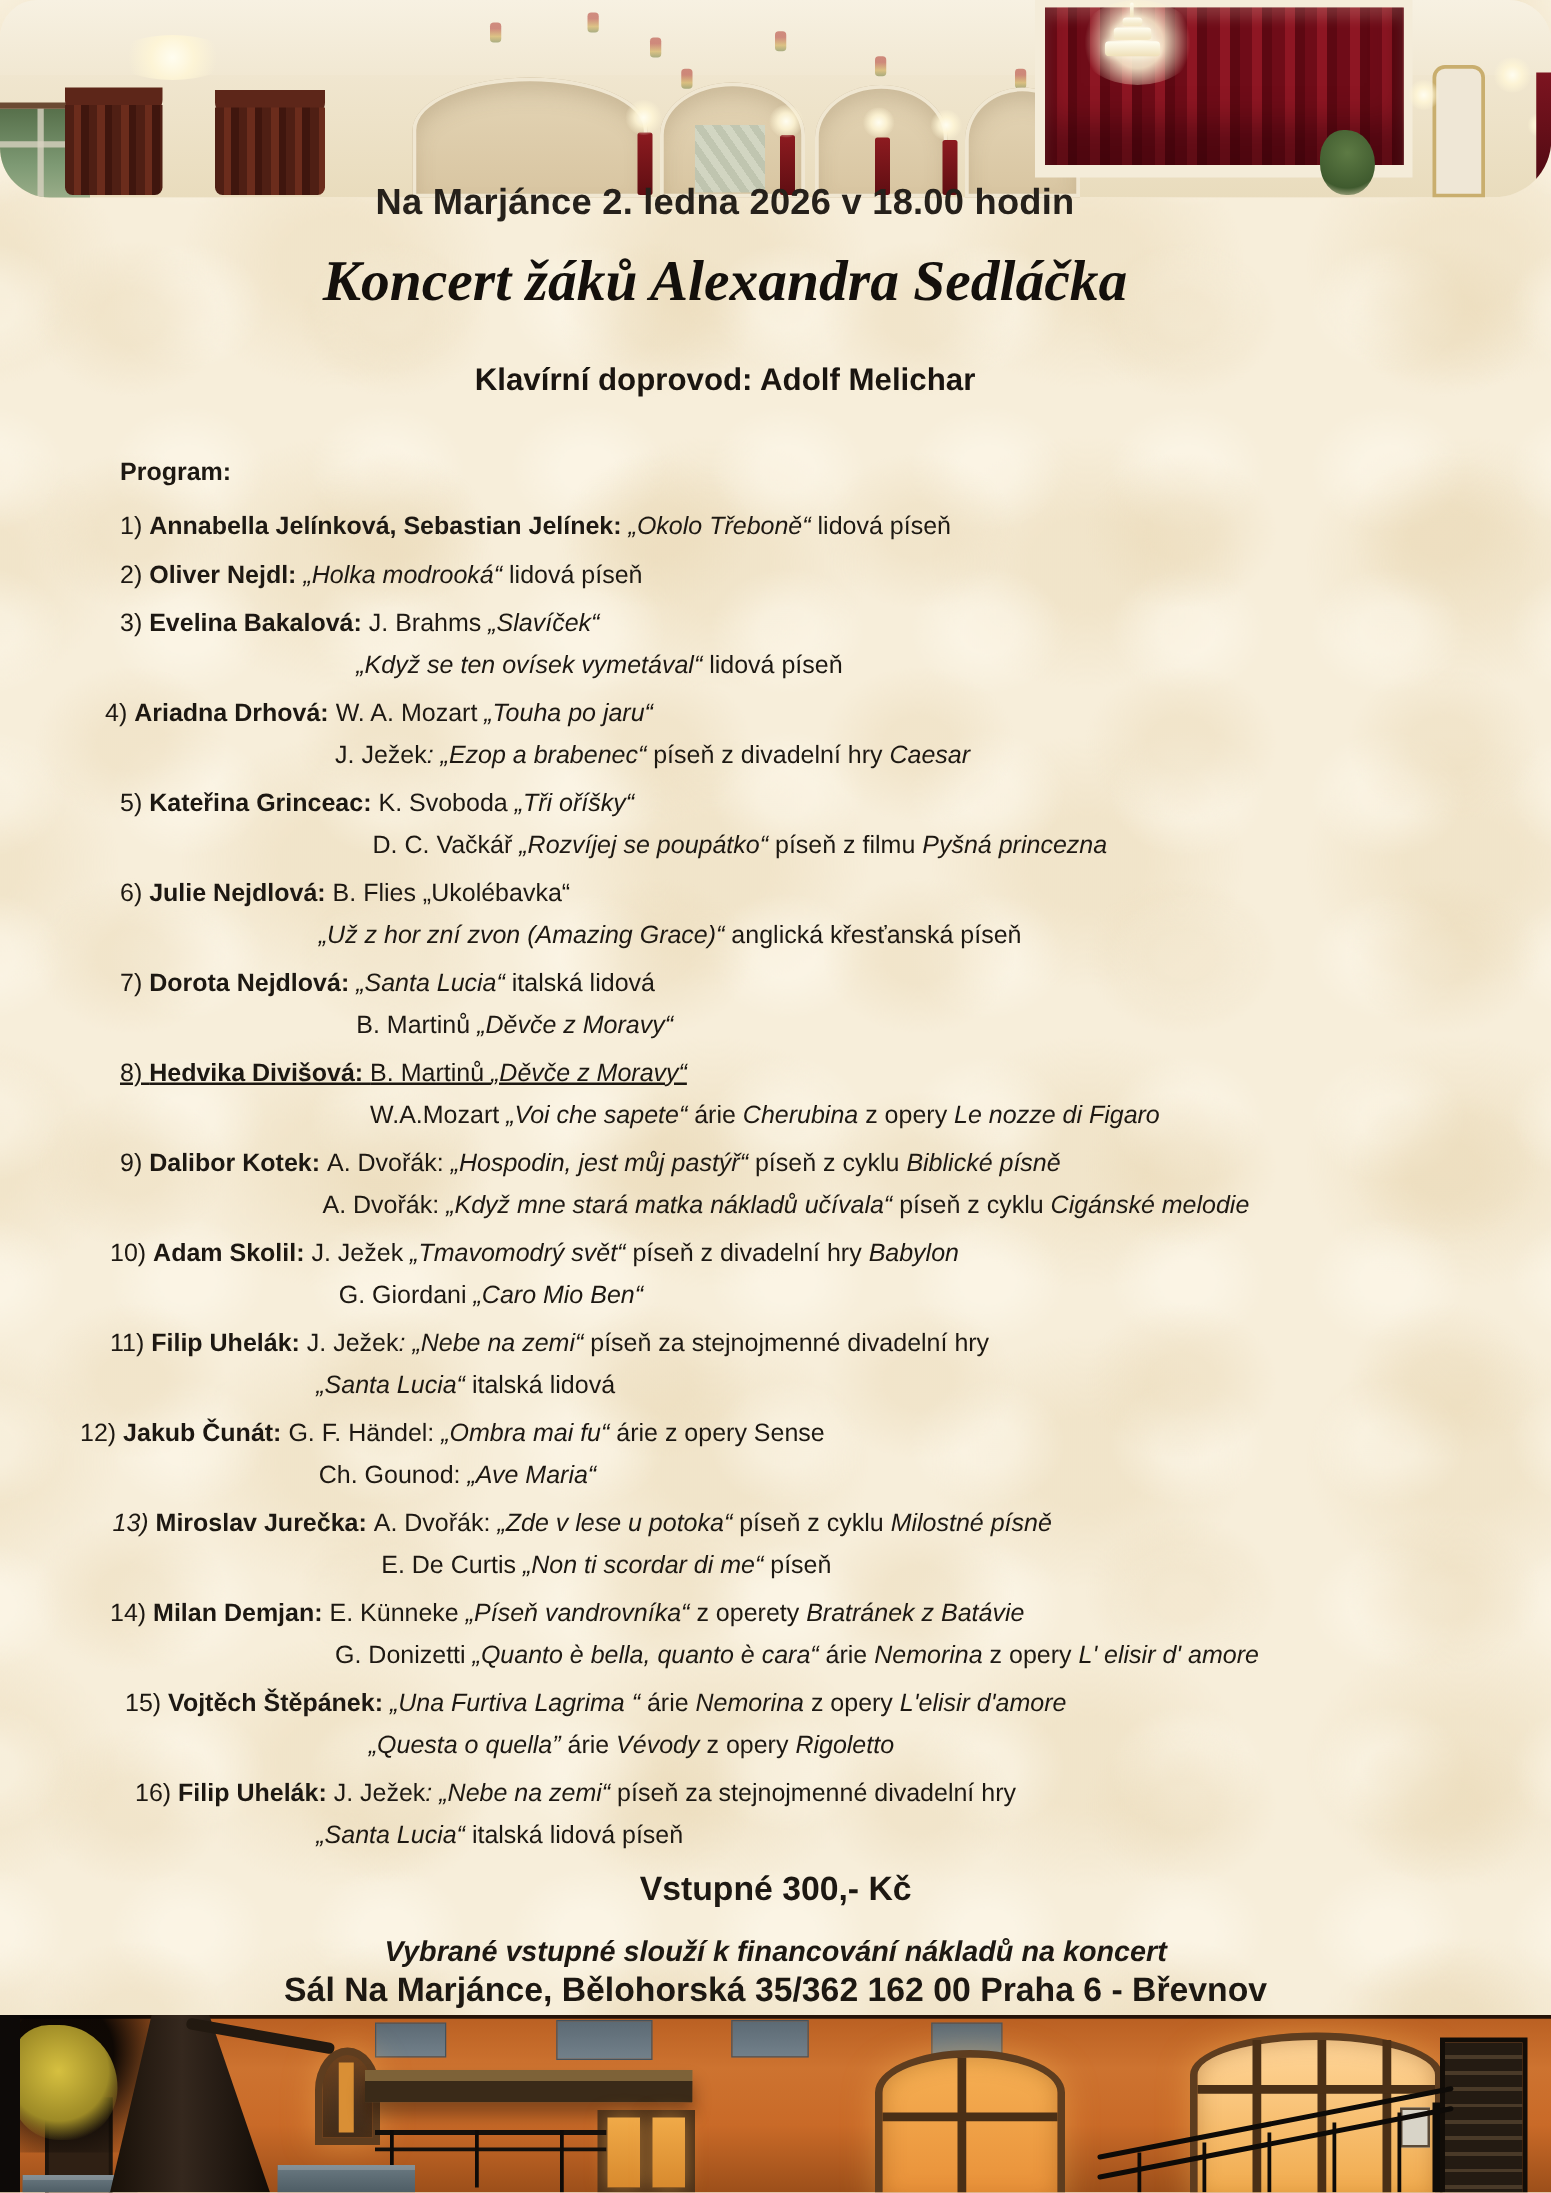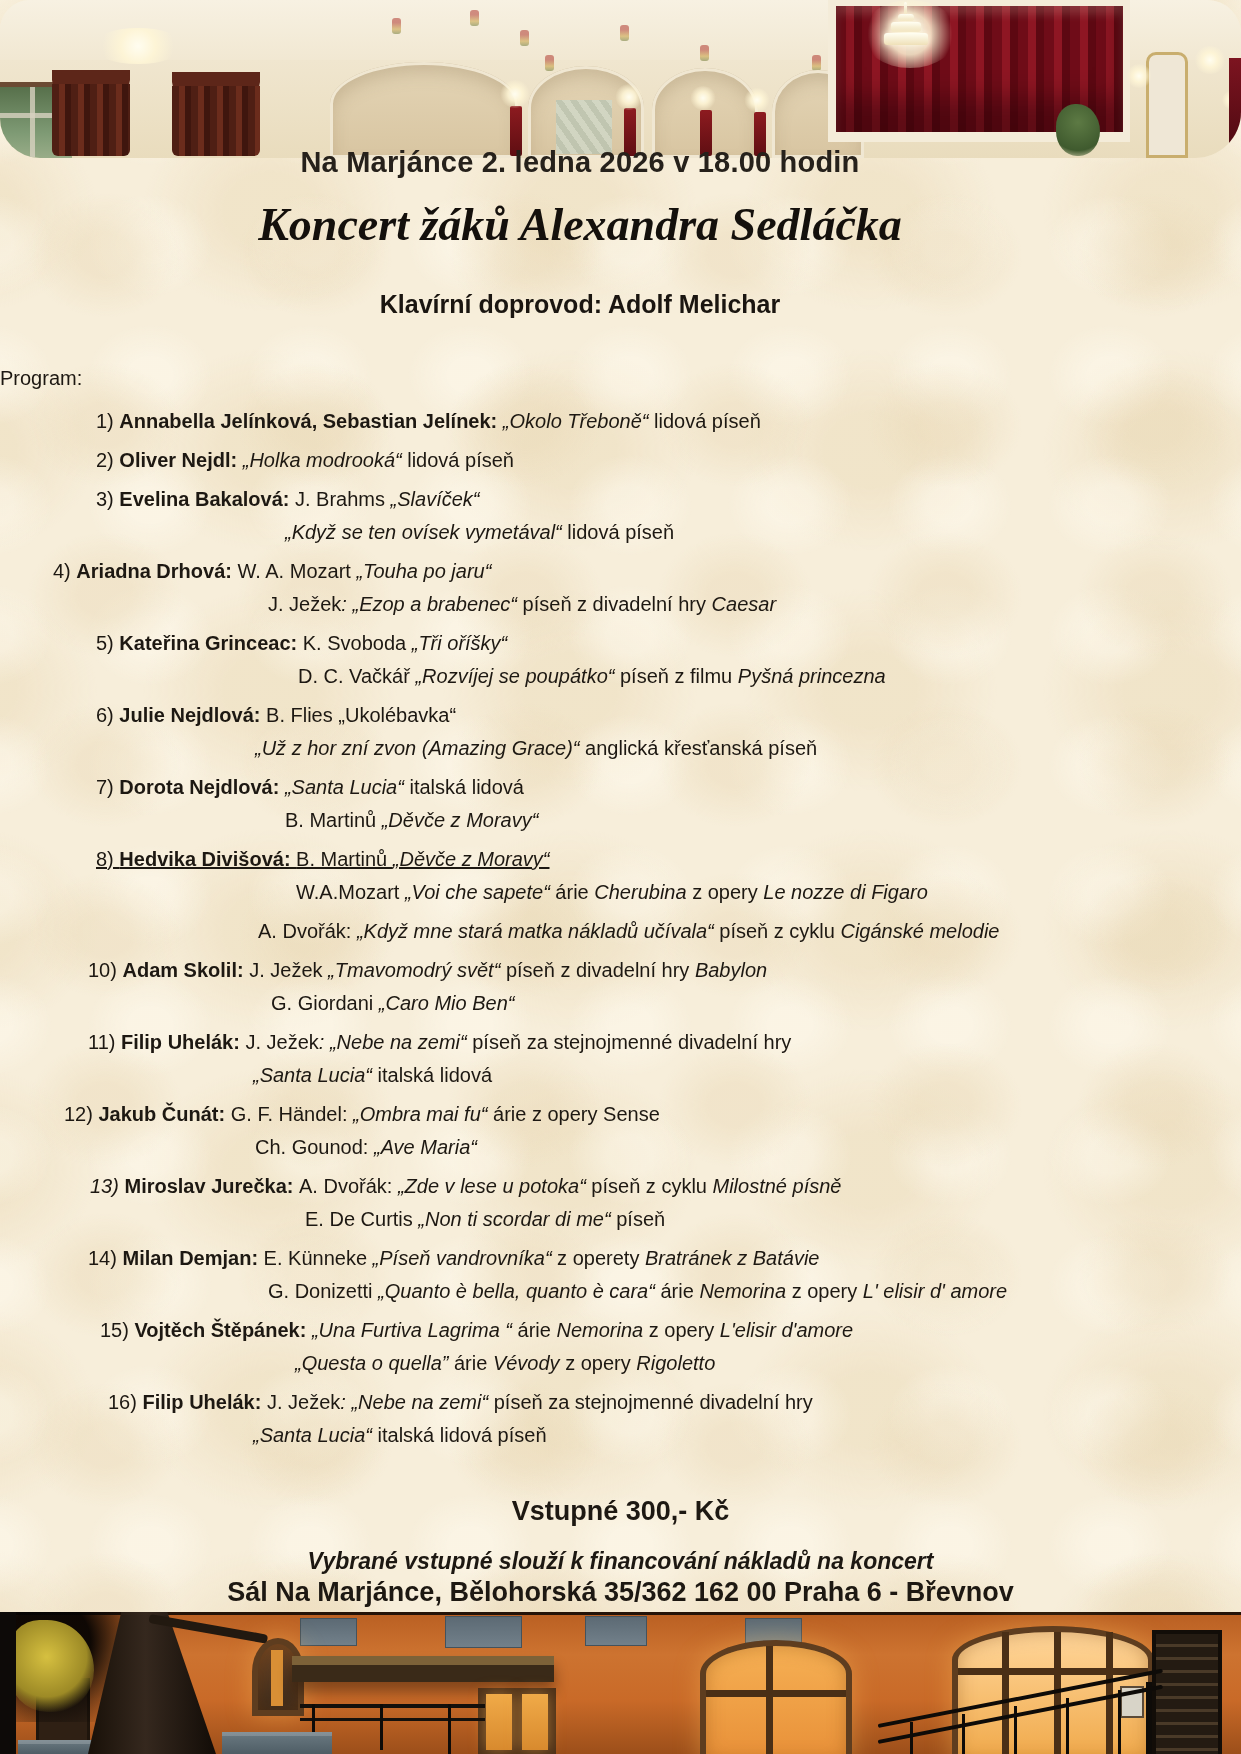--- a/index.html
+++ b/index.html
@@ -47,21 +47,21 @@
   .plant{position:absolute;background:radial-gradient(circle at 50% 35%,#5d7a44,#3f5a2e 70%,rgba(63,90,46,0));border-radius:45% 55% 50% 50%;}
   .red-sliver{position:absolute;background:linear-gradient(180deg,#7d1420,#4f0a12);}
   
   .head-col{position:absolute;left:0;top:0;width:1160px;text-align:center;}
   .date{position:absolute;top:146px;width:100%;font-size:29px;font-weight:bold;color:#26211b;letter-spacing:.2px;}
   .title{position:absolute;top:198px;width:100%;font-family:"Liberation Serif",serif;font-style:italic;font-weight:bold;
     font-size:46px;color:#14100c;}
   .subtitle{position:absolute;top:290px;width:100%;font-size:25px;font-weight:bold;color:#1a1510;}
   
   .program{position:absolute;left:0;top:362px;width:1241px;font-size:20px;line-height:33px;}
-  .p-head{font-weight:normal;margin-bottom:10px;}
+  .p-head{font-weight:bold;padding-left:96px;margin-bottom:10px;}
   .p-item{margin-bottom:6px;}
   .p-line{white-space:nowrap;}
   .b{font-weight:bold;}
   .i{font-style:italic;}
   
   .price{position:absolute;top:1496px;width:1241px;text-align:center;font-size:27px;font-weight:bold;}
   .note{position:absolute;top:1548px;width:1241px;text-align:center;font-size:23px;font-weight:bold;font-style:italic;}
   .address{position:absolute;top:1577px;width:1241px;text-align:center;font-size:27px;font-weight:bold;}
   
   .bphoto{position:absolute;left:0;top:1612px;width:1241px;height:142px;overflow:hidden;
@@ -161,40 +161,41 @@
         <div class="p-line" style="padding-left: 96px;"><span>1) </span><span class="b">Annabella Jelínková, Sebastian Jelínek: </span><span class="i">„Okolo Třeboně“</span><span> lidová píseň</span></div>
       </div>
       <div class="p-item">
         <div class="p-line" style="padding-left: 96px;"><span>2) </span><span class="b">Oliver Nejdl: </span><span class="i">„Holka modrooká“</span><span> lidová píseň</span></div>
       </div>
       <div class="p-item">
         <div class="p-line" style="padding-left: 96px;"><span>3) </span><span class="b">Evelina Bakalová: </span><span>J. Brahms </span><span class="i">„Slavíček“</span></div>
         <div class="p-line" style="padding-left: 285px;"><span class="i">„Když se ten ovísek vymetával“</span><span> lidová píseň</span></div>
       </div>
       <div class="p-item">
-        <div class="p-line" style="padding-left: 53px;"><span>4) </span><span class="b">Ariadna Drhová: </span><span>W. A. Mozart </span><span class="i">„Touha po jaru“</span></div>
+        <div class="p-line" style="padding-left: 84px;"><span>4) </span><span class="b">Ariadna Drhová: </span><span>W. A. Mozart </span><span class="i">„Touha po jaru“</span></div>
         <div class="p-line" style="padding-left: 268px;"><span>J. Ježek</span><span class="i">: „Ezop a brabenec“</span><span> píseň z divadelní hry </span><span class="i">Caesar</span></div>
       </div>
       <div class="p-item">
         <div class="p-line" style="padding-left: 96px;"><span>5) </span><span class="b">Kateřina Grinceac: </span><span>K. Svoboda </span><span class="i">„Tři oříšky“</span></div>
         <div class="p-line" style="padding-left: 298px;"><span>D. C. Vačkář </span><span class="i">„Rozvíjej se poupátko“</span><span> píseň z filmu </span><span class="i">Pyšná princezna</span></div>
       </div>
       <div class="p-item">
         <div class="p-line" style="padding-left: 96px;"><span>6) </span><span class="b">Julie Nejdlová: </span><span>B. Flies „Ukolébavka“</span></div>
         <div class="p-line" style="padding-left: 255px;"><span class="i">„Už z hor zní zvon (Amazing Grace)“</span><span> anglická křesťanská píseň</span></div>
       </div>
       <div class="p-item">
         <div class="p-line" style="padding-left: 96px;"><span>7) </span><span class="b">Dorota Nejdlová: </span><span class="i">„Santa Lucia“</span><span> italská lidová</span></div>
         <div class="p-line" style="padding-left: 285px;"><span>B. Martinů </span><span class="i">„Děvče z Moravy“</span></div>
       </div>
       <div class="p-item">
         <div class="p-line" style="padding-left: 96px; text-decoration: underline;"><span>8) </span><span class="b">Hedvika Divišová: </span><span>B. Martinů </span><span class="i">„Děvče z Moravy“</span></div>
         <div class="p-line" style="padding-left: 296px;"><span>W.A.Mozart </span><span class="i">„Voi che sapete“</span><span> árie </span><span class="i">Cherubina</span><span> z opery </span><span class="i">Le nozze di Figaro</span></div>
       </div>
       <div class="p-item">
+        <div class="p-line" style="padding-left: 96px;"><span>9) </span><span class="b">Dalibor Kotek: </span><span>A. Dvořák: </span><span class="i">„Hospodin, jest můj pastýř“</span><span> píseň z cyklu </span><span class="i">Biblické písně</span></div>
         <div class="p-line" style="padding-left: 258px;"><span>A. Dvořák: </span><span class="i">„Když mne stará matka nákladů učívala“</span><span> píseň z cyklu </span><span class="i">Cigánské melodie</span></div>
       </div>
       <div class="p-item">
         <div class="p-line" style="padding-left: 88px;"><span>10) </span><span class="b">Adam Skolil: </span><span>J. Ježek </span><span class="i">„Tmavomodrý svět“</span><span> píseň z divadelní hry </span><span class="i">Babylon</span></div>
         <div class="p-line" style="padding-left: 255px; margin-left: 16px;"><span>G. Giordani </span><span class="i">„Caro Mio Ben“</span></div>
       </div>
       <div class="p-item">
         <div class="p-line" style="padding-left: 88px;"><span>11) </span><span class="b">Filip Uhelák: </span><span>J. Ježek</span><span class="i">: „Nebe na zemi“</span><span> píseň za stejnojmenné divadelní hry</span></div>
         <div class="p-line" style="padding-left: 253px;"><span class="i">„Santa Lucia“</span><span> italská lidová</span></div>
       </div>

